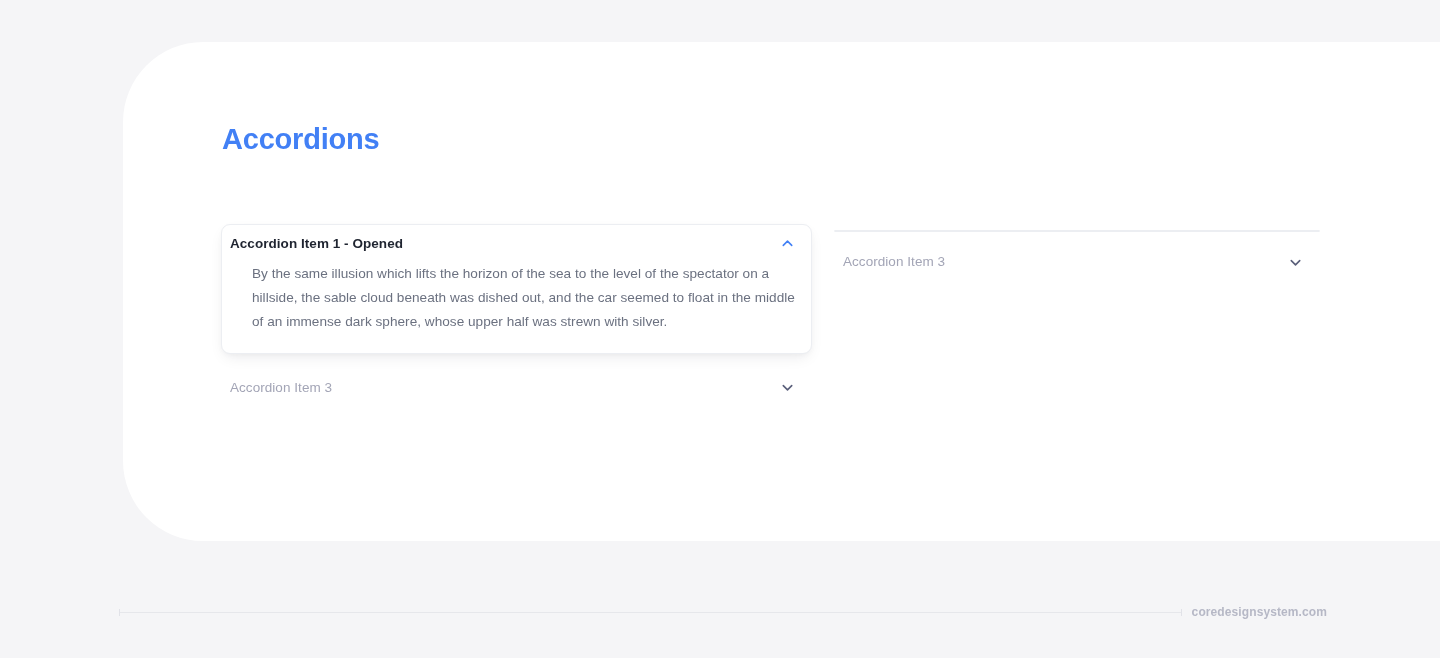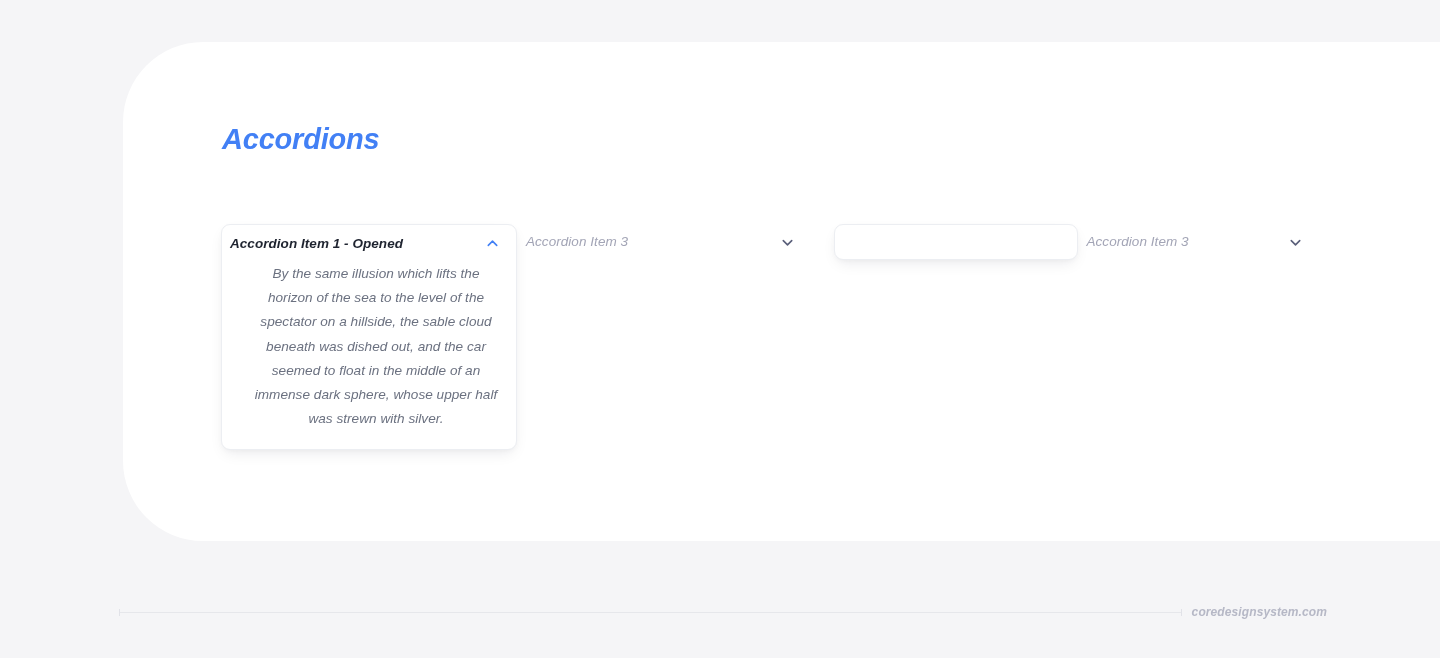--- a/index.html
+++ b/index.html
@@ -13,21 +13,20 @@
   body {
     background: #f5f5f7;
     font-family: "Liberation Sans", sans-serif;
     -webkit-font-smoothing: antialiased;
   }
 
   .stage {
     position: relative;
     width: 1440px;
     height: 592px;
-    font-style: italic;
   }
 
   
   .panel {
     position: absolute;
     left: 123px;
     top: 42px;
     width: 1317px;
     height: 499px;
     background: #ffffff;
@@ -54,21 +53,21 @@
     width: 1100px;
     display: flex;
     gap: 22px;
     align-items: flex-start;
   }
 
   .col {
     width: 591px;
     flex: 0 0 591px;
     display: flex;
-    flex-direction: row;
+    flex-direction: column;
   }
 
   .col--right {
     width: 486px;
     flex: 0 0 486px;
   }
 
   
   .acc-item {
     width: 100%;
@@ -131,21 +130,20 @@
 
   .acc-body {
     padding: 0 16px 18px 30px;
   }
 
   .acc-body p {
     font-size: 13.6px;
     line-height: 24.2px;
     color: #6b7180;
     letter-spacing: 0.02px;
-    text-align: center;
   }
 
   .col--right .acc-body p {
     line-height: 24.2px;
   }
 
   
   .spacer-12 { height: 12px; }
   .spacer-6  { height: 6px; }
   .spacer-4  { height: 4px; }

